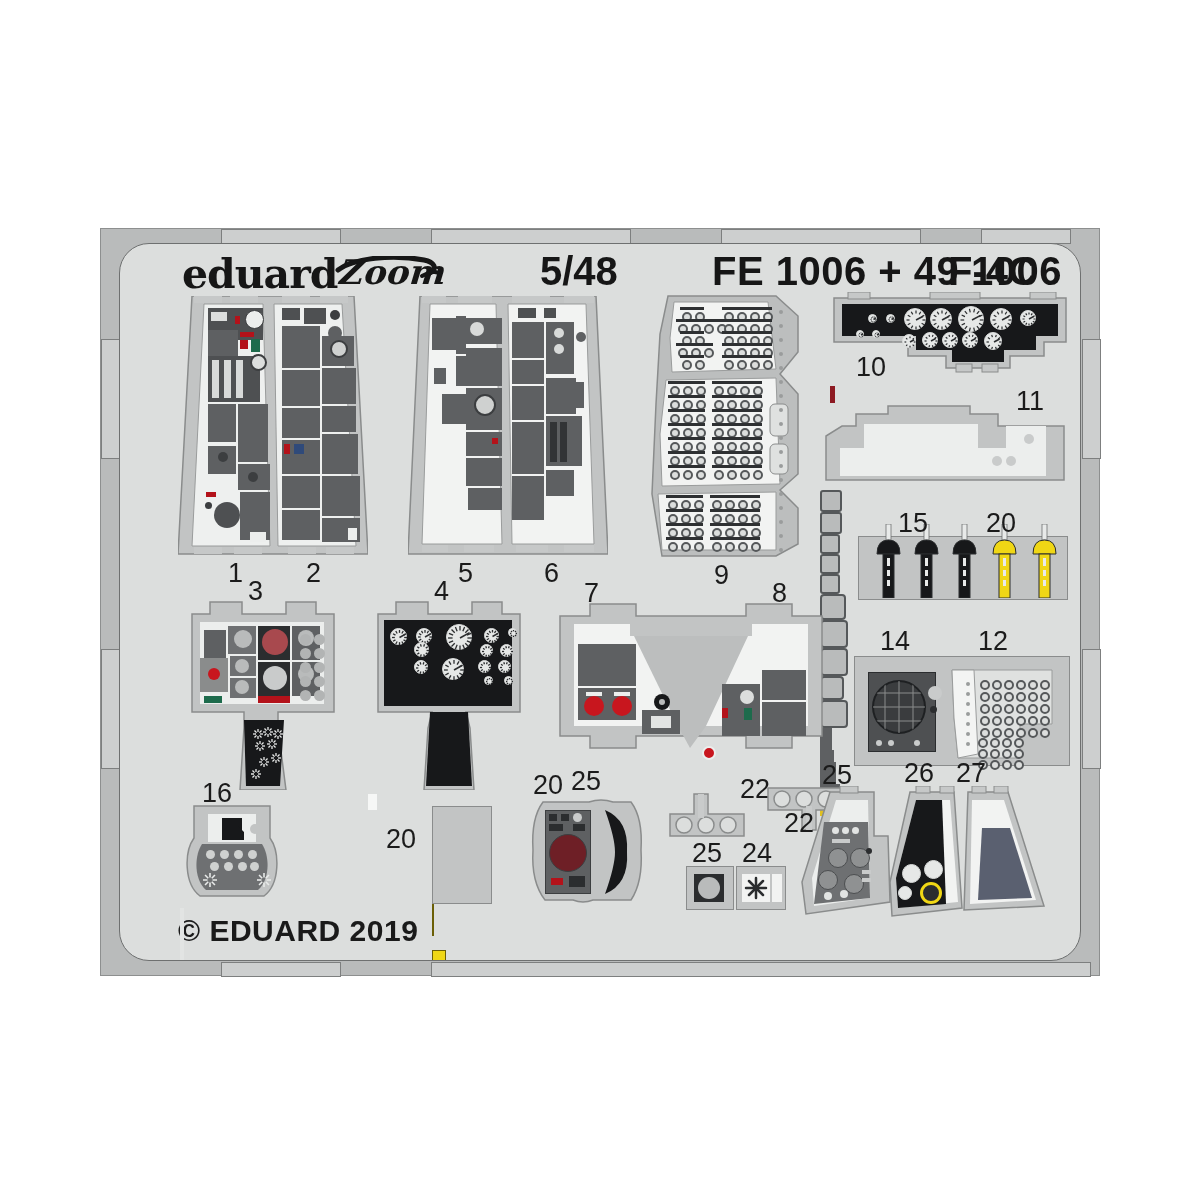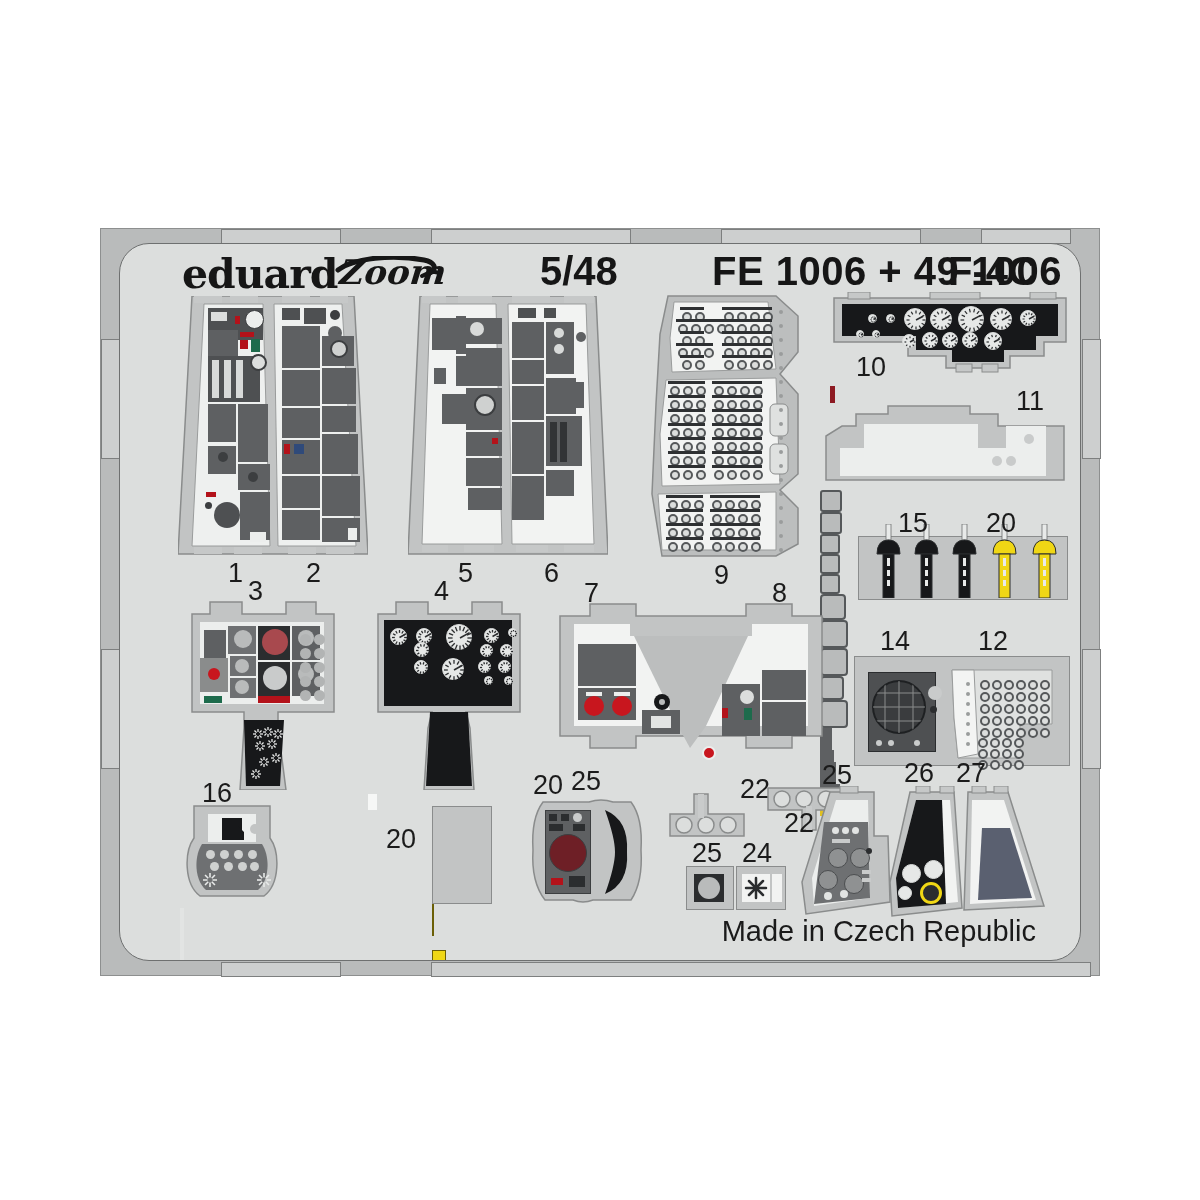--- a/index.html
+++ b/index.html
@@ -78,21 +78,21 @@
       <div class="hdr" id="logo-eduard">eduard</div>
       <div class="hdr" id="logo-zoom">Zoom</div>
       <svg id="zoom-swash" viewBox="0 0 110 30">
         <path d="M4,14 C20,2 58,-2 90,4 C100,6 104,12 96,17" fill="none" stroke="#161616" stroke-width="5" stroke-linecap="round"></path>
         <path d="M88,20 C95,16 104,14 106,19" fill="none" stroke="#161616" stroke-width="4" stroke-linecap="round"></path>
       </svg>
       <div class="hdr" id="scale">5/48</div>
       <div class="hdr" id="kit-code">FE 1006 + 49 1006</div>
       <div class="hdr" id="type-code">F-4C</div>
 
-      <div id="madein">Made in Czech Republic</div>
+      <div id="copyright">© EDUARD 2019</div>
 
       <div class="part" style="left:58px;top:52px;width:190px;height:260px;">
         <svg viewBox="0 0 190 260" width="190" height="260">
           <polygon points="14,0 176,0 190,258 0,258" fill="#c2c4c4" stroke="#8a8c8c" stroke-width="1.5"></polygon>
           <polygon points="26,8 85,8 92,250 14,250" fill="#eef0ef" stroke="#9a9c9c" stroke-width="1"></polygon>
           <polygon points="96,8 164,8 178,250 100,250" fill="#eef0ef" stroke="#9a9c9c" stroke-width="1"></polygon>
           <rect x="16" y="0" width="28" height="7" fill="#c6c8c8"></rect>
           <rect x="52" y="0" width="28" height="7" fill="#c6c8c8"></rect>
           <rect x="104" y="0" width="28" height="7" fill="#c6c8c8"></rect>
           <rect x="142" y="0" width="28" height="7" fill="#c6c8c8"></rect>

